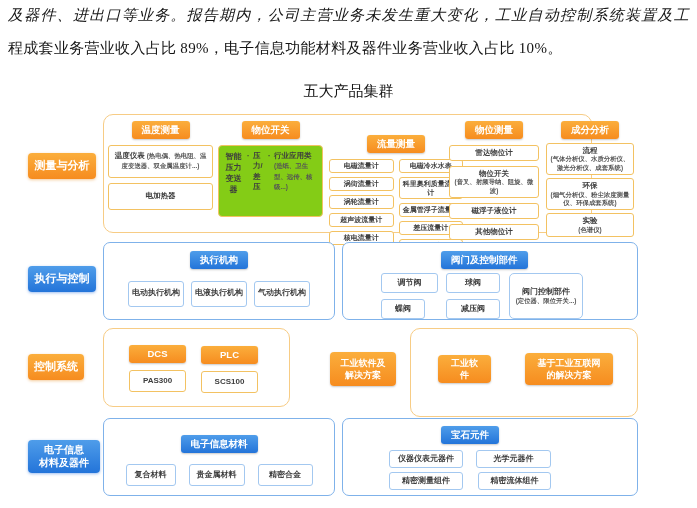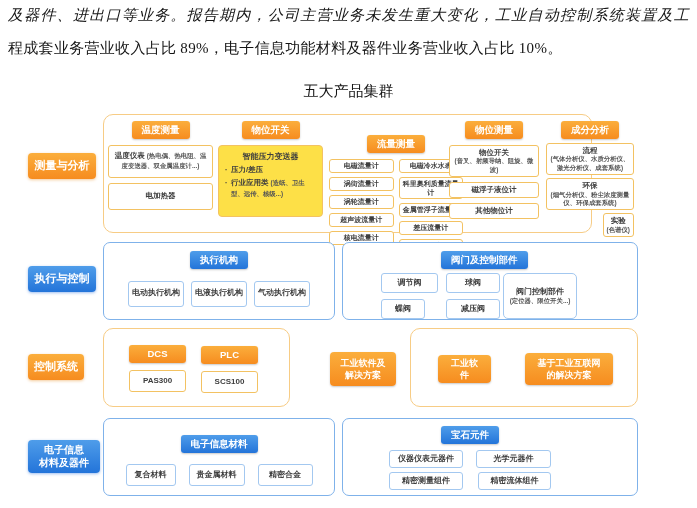--- a/index.html
+++ b/index.html
@@ -32,22 +32,22 @@
   .vcol{position:absolute;box-sizing:border-box;display:flex;flex-direction:column;gap:5px;}
   .vcol>.hdr{align-self:center;margin-bottom:1px;}
   .hrow{display:flex;gap:5px;}
   .vsub{flex:1;display:flex;flex-direction:column;gap:4px;}
   .item{background:#fff;border:1px solid var(--ob-item);border-radius:3px;display:flex;flex-direction:column;
         align-items:center;justify-content:center;text-align:center;font-weight:bold;color:#3e3e3e;
         font-size:7.5px;line-height:1.3;padding:2px 3px;box-sizing:border-box;}
   .item .sub{font-size:6.4px;font-weight:600;color:#555;line-height:1.3;}
   .item.blueb{border-color:var(--bb-item);font-size:8px;}
   .item.small{font-size:7px;padding:1px 2px;min-height:14px;}
-  .pbox{background:#fde047;border:1px solid var(--ob-item);border-radius:4px;padding:5px 5px;box-sizing:border-box;
-        display:flex;flex-direction:column;gap:3px;min-height:72px;}
+  .pbox{background:#84cc16;border:1px solid var(--ob-item);border-radius:4px;padding:5px 5px;box-sizing:border-box;
+        display:flex;flex-direction:row;gap:3px;min-height:72px;}
   .pbox .ptitle{text-align:center;font-weight:bold;font-size:8px;color:#3e3e3e;}
   .bullet{position:relative;text-align:left;font-size:7.5px;font-weight:bold;color:#3e3e3e;line-height:1.4;padding-left:7px;}
   .bullet::before{content:"\00B7";position:absolute;left:1px;top:0;font-weight:bold;}
   .bullet .sub{font-size:6.4px;font-weight:600;color:#555;}
   .solid{position:absolute;box-sizing:border-box;background:var(--orange-g);color:#fff;font-weight:bold;border-radius:4px;
         display:flex;align-items:center;justify-content:center;text-align:center;font-size:9px;line-height:1.35;
         box-shadow:0 1px 2px rgba(0,0,0,.22);padding:2px 9px;}
   .flexwrap{position:absolute;box-sizing:border-box;display:flex;flex-direction:column;align-items:center;}
   .items-row{display:flex;justify-content:center;}
   .blk{display:block;}
@@ -109,29 +109,30 @@
           <div class="item small">科里奥利质量流量计</div>
           <div class="item small">金属管浮子流量计</div>
           <div class="item small">差压流量计</div>
           <div class="item small">旋进旋涡流量计</div>
         </div>
       </div>
     </div>
 
     <div class="vcol" style="left:345px;top:6px;width:90px;">
       <div class="hdr">物位测量</div>
+      <div class="item" style="min-height:16px;">雷达物位计</div>
       <div class="item">
         <span class="blk">物位开关</span>
         <span class="sub blk">(音叉、射频导纳、阻旋、微波)</span>
       </div>
       <div class="item" style="min-height:16px;">磁浮子液位计</div>
       <div class="item" style="min-height:16px;">其他物位计</div>
     </div>
 
-    <div class="vcol" style="left:442px;top:6px;width:88px;gap:3px;align-items:flex-end;">
+    <div class="vcol" style="left:442px;top:6px;width:88px;gap:3px;">
       <div class="hdr">成分分析</div>
       <div class="item">
         <span class="blk">流程</span>
         <span class="sub blk">(气体分析仪、水质分析仪、激光分析仪、成套系统)</span>
       </div>
       <div class="item">
         <span class="blk">环保</span>
         <span class="sub blk">(烟气分析仪、粉尘浓度测量仪、环保成套系统)</span>
       </div>
       <div class="item">
@@ -149,40 +150,40 @@
       <div class="item blueb" style="width:56px;min-height:26px;">气动执行机构</div>
     </div>
   </div>
 
   <div class="container blue" style="left:342px;top:242px;width:296px;height:78px;">
     <div class="hdr blue abs" style="left:98px;top:8px;">阀门及控制部件</div>
     <div class="item blueb abs" style="left:38px;top:30px;width:57px;height:20px;">调节阀</div>
     <div class="item blueb abs" style="left:103px;top:30px;width:54px;height:20px;">球阀</div>
     <div class="item blueb abs" style="left:38px;top:56px;width:44px;height:20px;">蝶阀</div>
     <div class="item blueb abs" style="left:103px;top:56px;width:54px;height:20px;">减压阀</div>
-    <div class="item blueb abs" style="left:160px;top:30px;width:74px;height:46px;border-radius:5px;">
+    <div class="item blueb abs" style="left:166px;top:30px;width:74px;height:46px;border-radius:5px;">
       <span class="blk">阀门控制部件</span>
       <span class="sub blk">(定位器、限位开关...)</span>
     </div>
   </div>
 
   <div class="container" style="left:103px;top:328px;width:187px;height:79px;">
     <div class="vcol" style="left:25px;top:16px;width:57px;gap:6px;">
       <div class="hdr" style="align-self:stretch;height:18px;">DCS</div>
       <div class="item" style="min-height:22px;font-size:8px;">PAS300</div>
     </div>
     <div class="vcol" style="left:97px;top:17px;width:57px;gap:6px;">
       <div class="hdr" style="align-self:stretch;height:18px;">PLC</div>
       <div class="item" style="min-height:22px;font-size:8px;">SCS100</div>
     </div>
   </div>
 
   <div class="solid" style="left:330px;top:352px;width:66px;height:34px;">工业软件及解决方案</div>
 
-  <div class="container" style="left:410px;top:328px;width:228px;height:79px;">
+  <div class="container" style="left:410px;top:328px;width:228px;height:89px;">
     <div class="solid" style="left:27px;top:26px;width:53px;height:28px;">工业软件</div>
     <div class="solid" style="left:114px;top:24px;width:88px;height:32px;">基于工业互联网的解决方案</div>
   </div>
 
   <div class="container blue flexwrap" style="left:103px;top:418px;width:232px;height:78px;padding-top:7px;justify-content:center;">
     <div class="hdr blue">电子信息材料</div>
     <div class="items-row" style="gap:13px;margin-top:11px;">
       <div class="item blueb" style="width:50px;min-height:22px;">复合材料</div>
       <div class="item blueb" style="width:56px;min-height:22px;">贵金属材料</div>
       <div class="item blueb" style="width:55px;min-height:22px;">精密合金</div>

